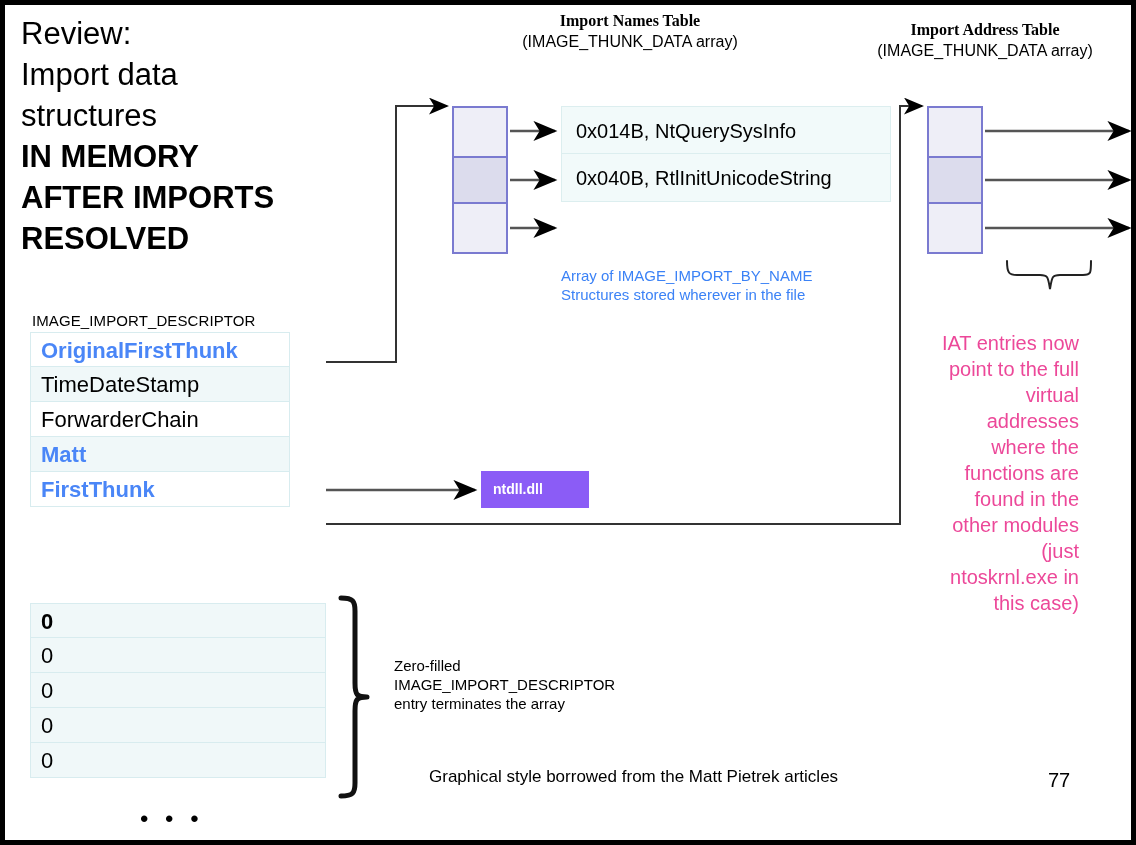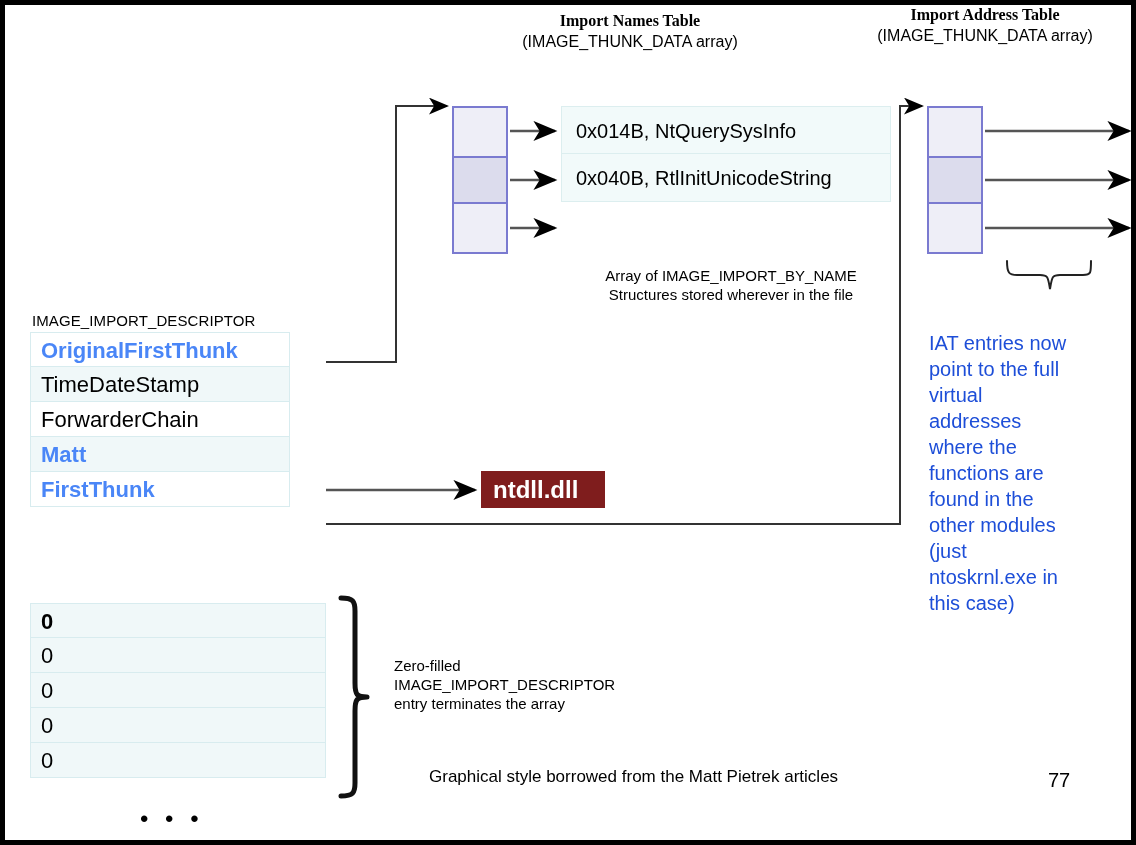--- a/index.html
+++ b/index.html
@@ -22,21 +22,21 @@
     font-size:31px;line-height:41px;color:#000;
   }
   #title .l1,#title .l2,#title .l3{font-weight:400;}
   #title .l4,#title .l5,#title .l6{font-weight:700;}
 
   
   .colhead{text-align:center;color:#000;}
   .colhead .h1{font-size:16px;font-weight:700;line-height:20px;font-family:Liberation Serif, serif;}
   .colhead .h2{font-size:16px;font-weight:400;line-height:21px;}
   #int-head{left:455px;top:6px;width:340px;}
-  #iat-head{left:830px;top:0;width:300px;}
+  #iat-head{left:830px;top:15px;width:300px;}
 
   
   #iid-label{left:27px;top:307px;font-size:15px;color:#000;letter-spacing:.1px;}
   #iid-table{left:25px;top:327px;width:260px;}
   #iid-table .row{
     height:35px;line-height:35px;
     box-sizing:border-box;
     padding-left:10px;
     font-size:22px;color:#000;
     border-bottom:1px solid #d8ecef;
@@ -74,33 +74,33 @@
     height:48px;line-height:48px;
     box-sizing:border-box;padding-left:14px;
     font-size:20px;color:#000;
     background:#f2fafa;
     border-bottom:1px solid #dceeef;
     border-left:1px solid #dceeef;
     border-right:1px solid #dceeef;
   }
   #ibn-list .row.first{border-top:1px solid #dceeef;}
 
-  #ibn-note{left:556px;top:261px;width:340px;font-size:15px;line-height:19px;color:#000000;text-align:center;}
+  #ibn-note{left:556px;top:261px;width:340px;font-size:15px;line-height:19px;color:#3b82f6;}
 
   
   #ntdll{
-    left:476px;top:466px;width:124px;height:37px;
-    background:#7f1d1d;color:#ffffff;
-    font-size:24px;font-weight:700;
+    left:476px;top:466px;width:108px;height:37px;
+    background:#8b5cf6;color:#ffffff;
+    font-size:14px;font-weight:700;
     line-height:37px;padding-left:12px;
     box-sizing:border-box;
   }
 
   
-  #iat-note{left:924px;top:325px;width:150px;font-size:20px;line-height:26px;color:#1d4ed8;}
+  #iat-note{left:924px;top:325px;width:150px;font-size:20px;line-height:26px;color:#ec4899;text-align:right;}
 
   
   #zero-note{left:389px;top:651px;width:260px;font-size:15px;line-height:19px;color:#000;}
   #footer-note{left:424px;top:762px;font-size:17px;color:#000;}
   #pagenum{left:1043px;top:764px;font-size:20px;color:#000;}
 
   svg.wires{position:absolute;left:0;top:0;width:1136px;height:845px;pointer-events:none;}
 </style>
 </head>
 <body>
@@ -128,20 +128,28 @@
     <path d="M980,175 L1124,175" fill="none" stroke="#555" stroke-width="2.4" marker-end="url(#ah)"></path>
     <path d="M980,223 L1124,223" fill="none" stroke="#555" stroke-width="2.4" marker-end="url(#ah)"></path>
 
     <path d="M1002,256 C1002,268 1004,270 1012,270 L1035,270 C1043,270 1043,272 1045,284
              C1047,272 1047,270 1055,270 L1078,270 C1086,270 1086,268 1086,256" fill="none" stroke="#222" stroke-width="2" stroke-linecap="round"></path>
 
     <path d="M336,593 C348,593 350,596 350,606 L350,678 C350,690 352,692 362,692
              C352,692 350,694 350,706 L350,778 C350,788 348,791 336,791" fill="none" stroke="#111" stroke-width="5" stroke-linecap="round" stroke-linejoin="round" fill-opacity="0"></path>
   </svg>
 
+  <div class="abs" id="title">
+    <div class="l1">Review:</div>
+    <div class="l2">Import data</div>
+    <div class="l3">structures</div>
+    <div class="l4">IN MEMORY</div>
+    <div class="l5">AFTER IMPORTS</div>
+    <div class="l6">RESOLVED</div>
+  </div>
 
   <div class="abs colhead" id="int-head">
     <div class="h1">Import Names Table</div>
     <div class="h2">(IMAGE_THUNK_DATA array)</div>
   </div>
 
   <div class="abs colhead" id="iat-head">
     <div class="h1">Import Address Table</div>
     <div class="h2">(IMAGE_THUNK_DATA array)</div>
   </div>

